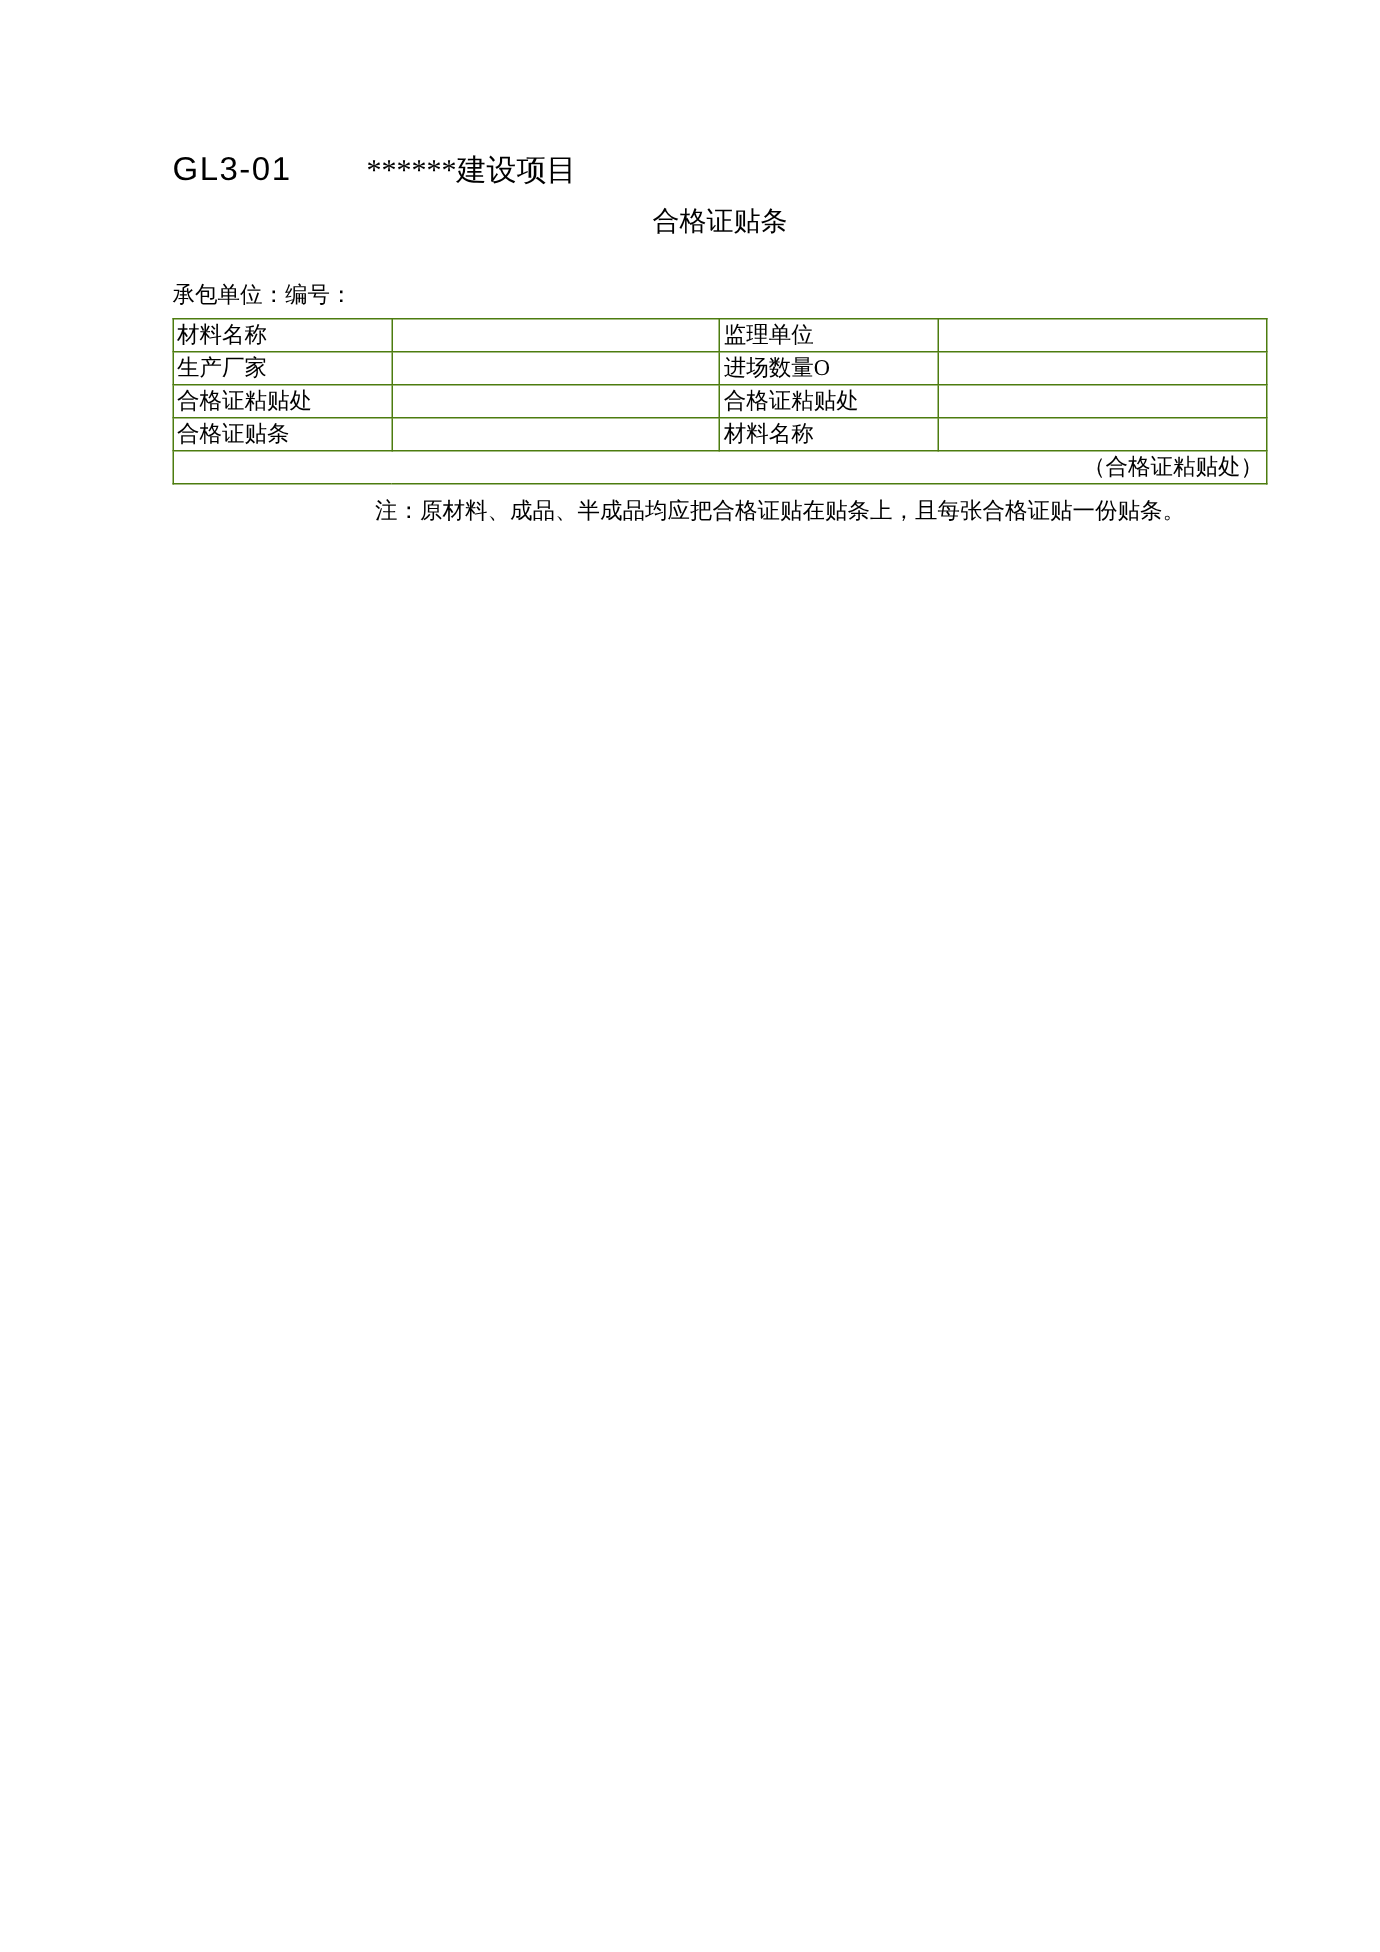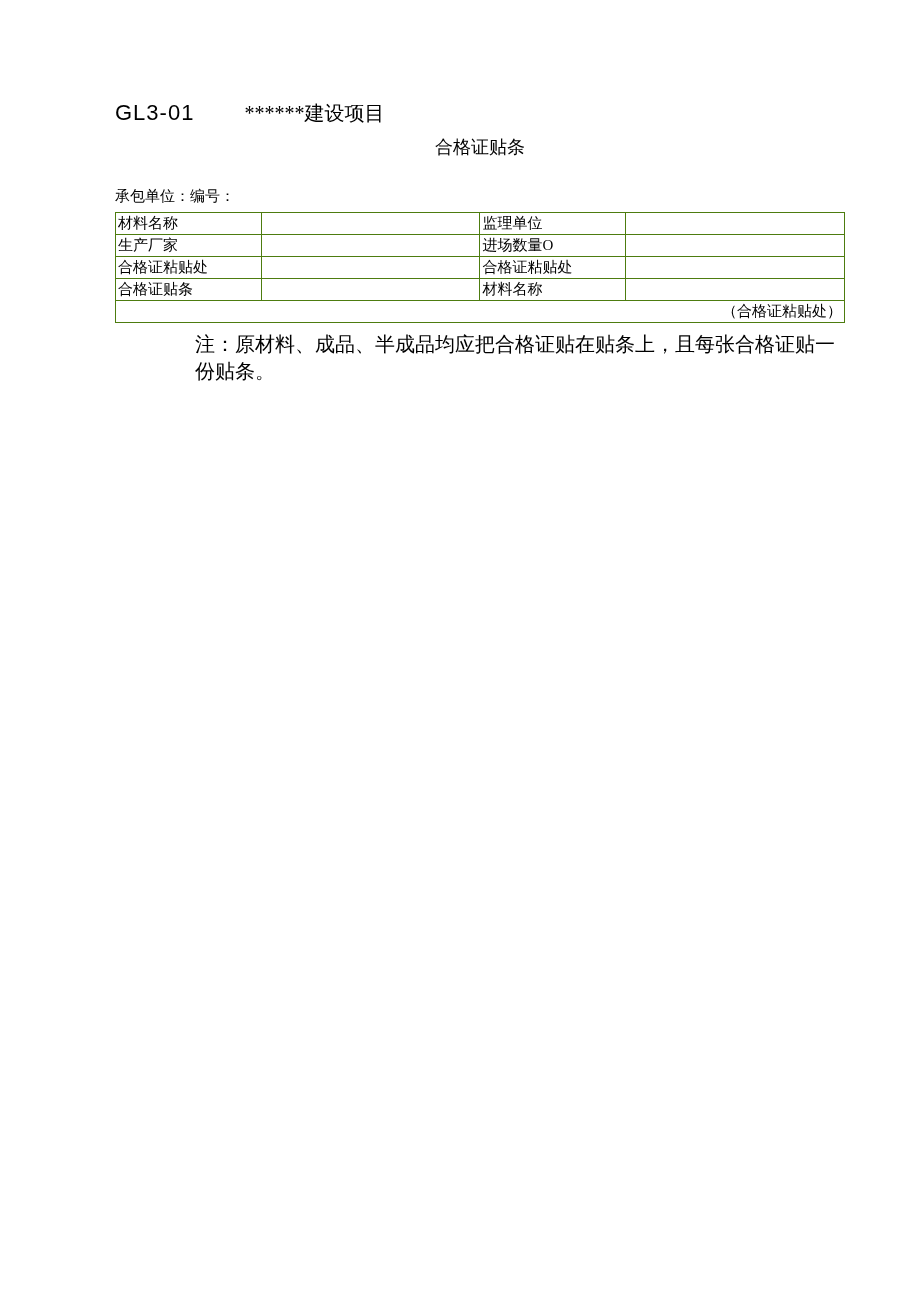--- a/index.html
+++ b/index.html
@@ -66,24 +66,25 @@
     }
     .col-value {
       width: 195px;
     }
     .paste-area {
       height: 810px;
       text-align: right;
       vertical-align: middle !important;
     }
     .note {
-      font-size: 20px;
+      font-size: 15px;
       margin-top: 8px;
       padding-left: 80px;
       font-family: Liberation Serif, serif;
+      text-align: center;
     }
   </style>
 </head>
 <body>
 
 <div class="page">
 
   <div class="header-line">
     <span class="form-code">GL3-01</span>
     <span class="project-name">******建设项目</span>

